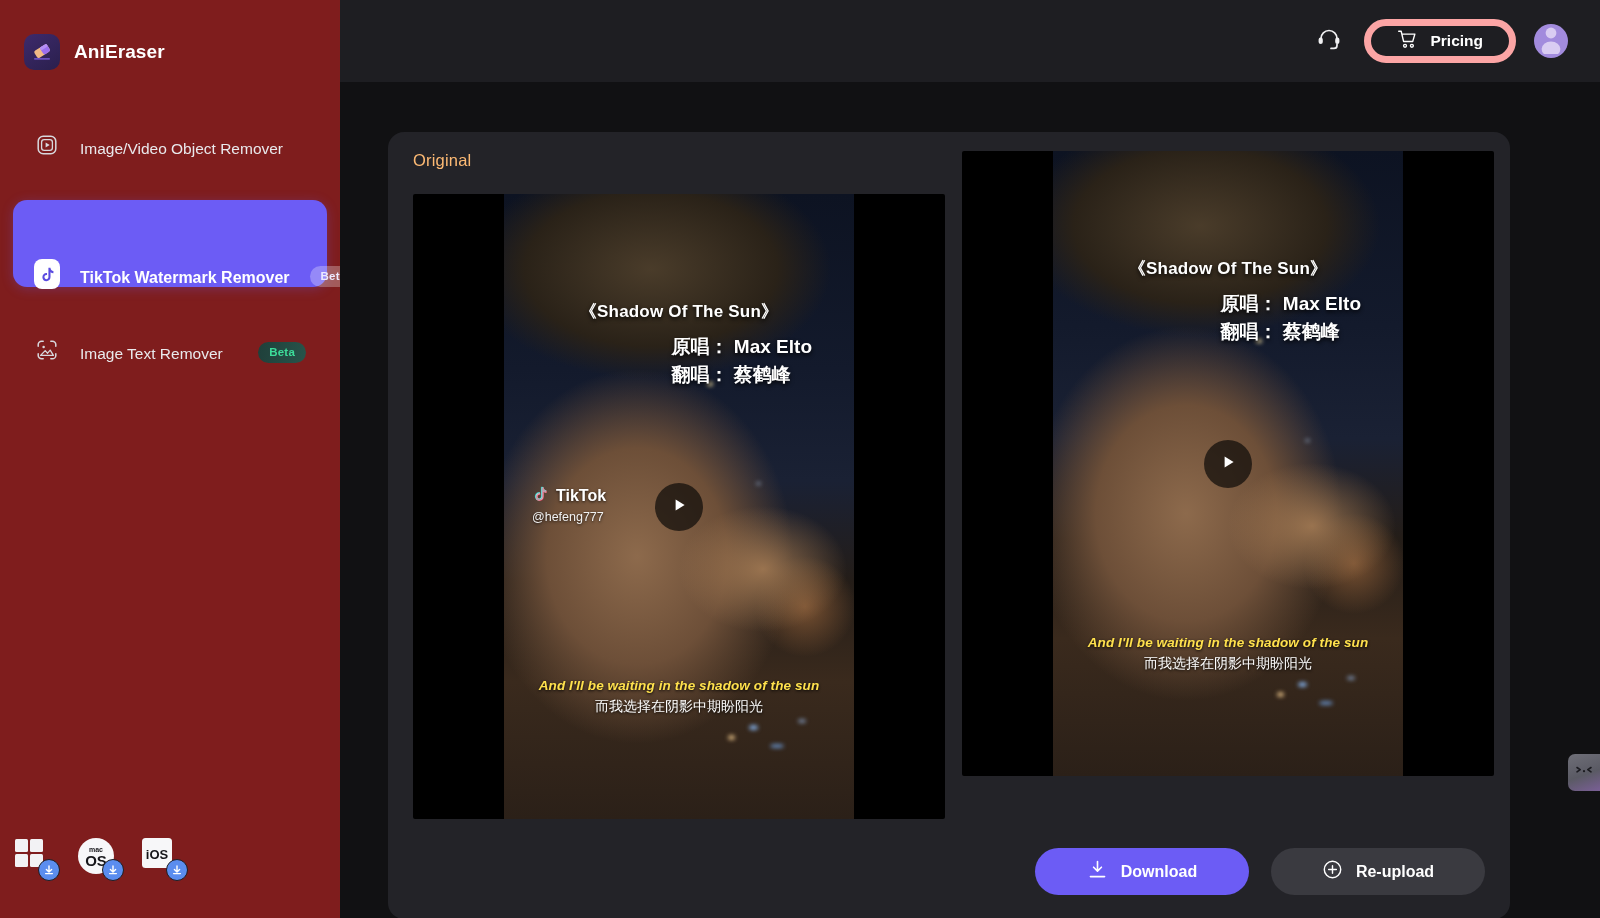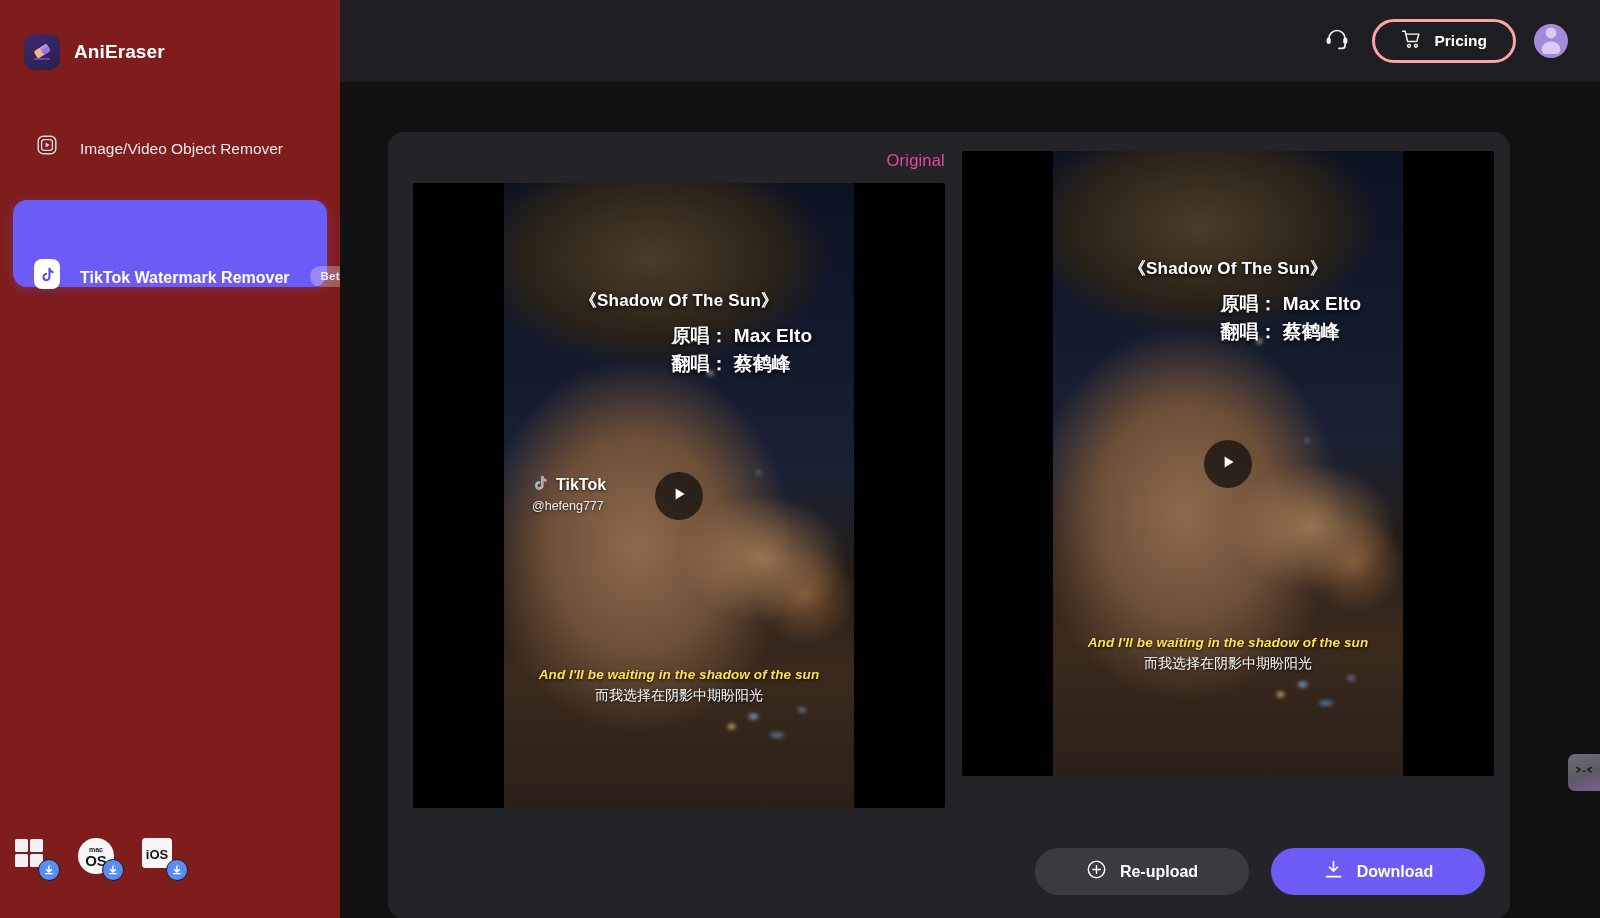--- a/index.html
+++ b/index.html
@@ -60,37 +60,37 @@
 
   
   #main { flex:1; height:918px; position:relative; background:#1e1e22; }
   .topbar {
     height:82px; display:flex; align-items:center; justify-content:flex-end;
     gap:18px; padding-right:32px; background:#1e1e22;
   }
   .support-btn { width:34px; height:34px; display:flex; align-items:center; justify-content:center; cursor:pointer; }
   .pricing-btn {
     display:flex; align-items:center; gap:12px; height:44px; padding:0 26px;
-    border:3px solid #fca5a5; border-radius:22px; cursor:pointer; background:transparent;
+    border:7px solid #fca5a5; border-radius:22px; cursor:pointer; background:transparent;
   }
   .pricing-label { font-size:15.5px; font-weight:700; color:#fff; }
   .avatar {
     width:34px; height:34px; border-radius:50%;
     background:#a28bdd; display:flex; align-items:flex-end; justify-content:center;
     overflow:hidden; cursor:pointer; flex:0 0 34px;
   }
 
   .stage { position:absolute; left:0; top:82px; right:0; bottom:0; background:#111113; }
   .card {
     position:absolute; left:48px; top:50px; width:1122px; height:787px;
     background:#232328; border-radius:16px;
   }
   .compare { display:flex; gap:17px; padding:0 25px; padding-top:19px; }
   .col { width:532px; }
-  .col-title { text-align:right; font-size:16.5px; color:#ec4899; margin-bottom:13px; letter-spacing:.2px; }
+  .col-title { text-align:left; font-size:16.5px; color:#fdba74; margin-bottom:24px; letter-spacing:.2px; }
 
   .video {
     position:relative; width:532px; height:625px; background:#000;
     overflow:hidden; border-radius:2px;
   }
   .vframe {
     position:absolute; left:91px; top:0; width:350px; height:625px;
     overflow:hidden;
   }
   
@@ -197,20 +197,31 @@
           <span class="tiktok-box">
             <svg width="17" height="17" viewBox="0 0 24 24">
               <path d="M16.2 2.6h-2.9v13.1c0 1.6-1.25 2.9-2.8 2.9s-2.8-1.3-2.8-2.9 1.25-2.9 2.8-2.9c.3 0 .58.05.85.13V9.9a5.9 5.9 0 0 0-.85-.06c-3.17 0-5.75 2.64-5.75 5.9S7.33 21.6 10.5 21.6s5.75-2.64 5.75-5.9V8.86a7.1 7.1 0 0 0 4.1 1.3V7.2c-2.3 0-4.15-1.9-4.15-4.6z" fill="#5a4be0"></path>
             </svg>
           </span>
         </span>
         <span class="nav-label">TikTok Watermark Remover</span>
         <span class="badge badge-light">Beta</span>
       </div>
 
+      <div class="nav-item">
+        <span class="ico">
+          <svg width="24" height="24" viewBox="0 0 24 24" fill="none">
+            <path d="M3.2 8.2V6.6a3.4 3.4 0 0 1 3.4-3.4h1.6M20.8 8.2V6.6a3.4 3.4 0 0 0-3.4-3.4h-1.6M3.2 15.8v1.6a3.4 3.4 0 0 0 3.4 3.4h1.6M20.8 15.8v1.6a3.4 3.4 0 0 1-3.4 3.4h-1.6" stroke="#d8d8dd" stroke-width="1.5" stroke-linecap="round"></path>
+            <circle cx="8.6" cy="8.9" r="1.25" fill="#d8d8dd"></circle>
+            <path d="M5.6 17.4l4.6-4.8 2.4 2.6 2.6-3.1 3.2 5.3z" stroke="#d8d8dd" stroke-width="1.3" fill="none" stroke-linejoin="round"></path>
+          </svg>
+        </span>
+        <span class="nav-label">Image Text Remover</span>
+        <span class="badge badge-green">Beta</span>
+      </div>
 
     </nav>
 
     <div class="os-row">
 
       <div class="os-badge">
         <svg width="34" height="34" viewBox="0 0 34 34">
           <rect x="3" y="3" width="13" height="13" rx="1.5" fill="#f2f2f4"></rect>
           <rect x="18" y="3" width="13" height="13" rx="1.5" fill="#f2f2f4"></rect>
           <rect x="3" y="18" width="13" height="13" rx="1.5" fill="#f2f2f4"></rect>
@@ -369,38 +380,38 @@
                       <path d="M6.6 4.4l9 5.6-9 5.6z" fill="#fff"></path>
                     </svg>
                 </span>
               </div>
             </div>
           </div>
 
         </div>
 
         <div class="actions">
+          <div class="btn btn-primary">
+            <span>
+              <svg width="21" height="21" viewBox="0 0 22 22" fill="none">
+                <path d="M11 2.6v9.6M6.9 8.6L11 12.7l4.1-4.1M3.6 18.4h14.8" stroke="#fff" stroke-width="1.7" stroke-linecap="round" stroke-linejoin="round"></path>
+              </svg>
+            </span>
+            <span>Download</span>
+          </div>
+
           <div class="btn btn-secondary">
             <span>
               <svg width="21" height="21" viewBox="0 0 22 22" fill="none">
                 <circle cx="11" cy="11" r="8.6" stroke="#fff" stroke-width="1.5"></circle>
                 <path d="M11 7v8M7 11h8" stroke="#fff" stroke-width="1.5" stroke-linecap="round"></path>
               </svg>
             </span>
             <span>Re-upload</span>
           </div>
-
-          <div class="btn btn-primary">
-            <span>
-              <svg width="21" height="21" viewBox="0 0 22 22" fill="none">
-                <path d="M11 2.6v9.6M6.9 8.6L11 12.7l4.1-4.1M3.6 18.4h14.8" stroke="#fff" stroke-width="1.7" stroke-linecap="round" stroke-linejoin="round"></path>
-              </svg>
-            </span>
-            <span>Download</span>
-          </div>
         </div>
 
       </div>
 
       <div class="feedback-tab">
         <span>
           <svg width="20" height="14" viewBox="0 0 20 14">
             <path d="M3 3.5l3.2 2.2L3 7.9" stroke="#1b1b20" stroke-width="1.6" fill="none" stroke-linecap="round" stroke-linejoin="round"></path>
             <path d="M17 3.5l-3.2 2.2L17 7.9" stroke="#1b1b20" stroke-width="1.6" fill="none" stroke-linecap="round" stroke-linejoin="round"></path>
             <circle cx="10" cy="7.2" r="1.1" fill="#1b1b20"></circle>

